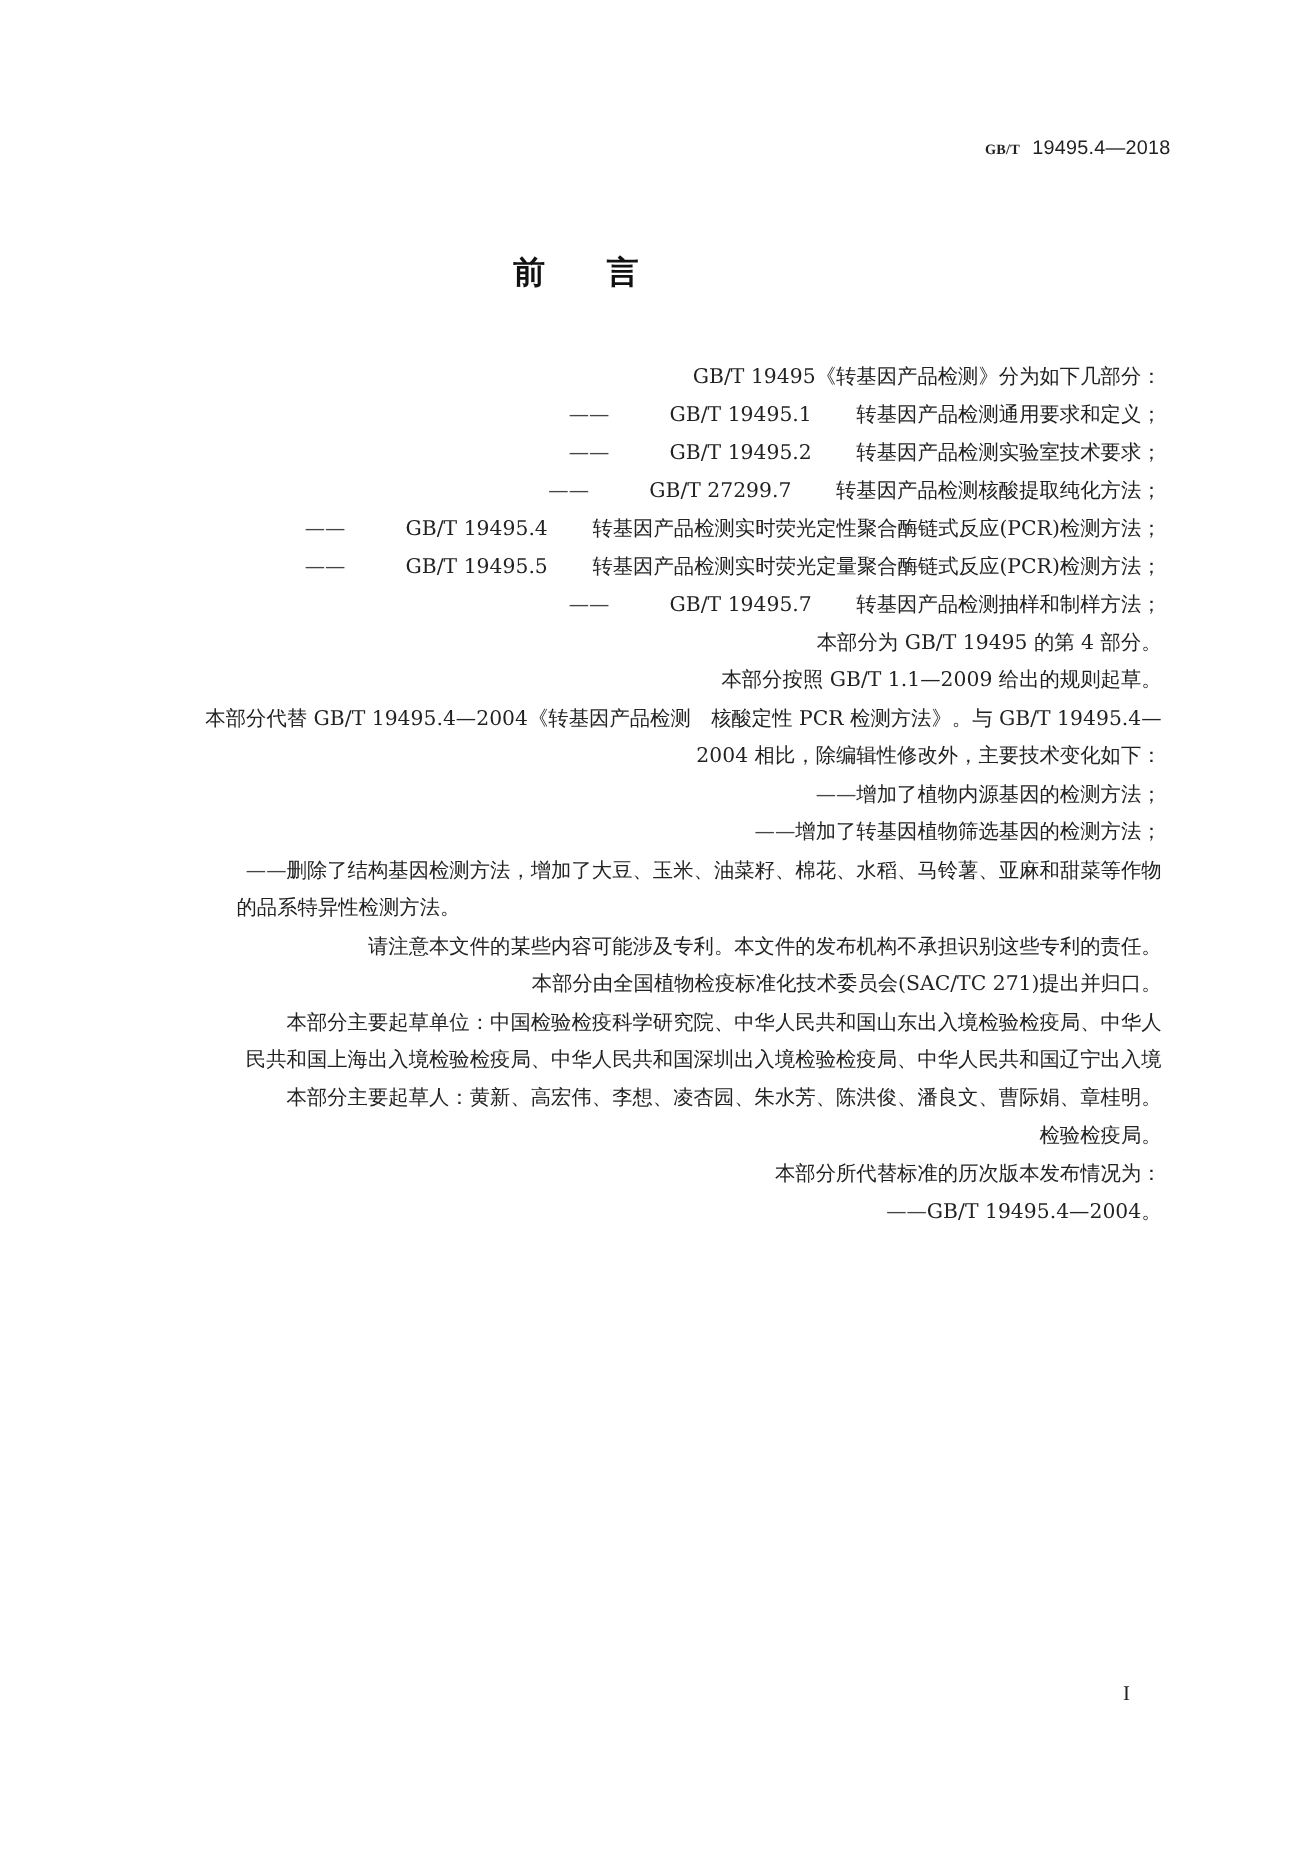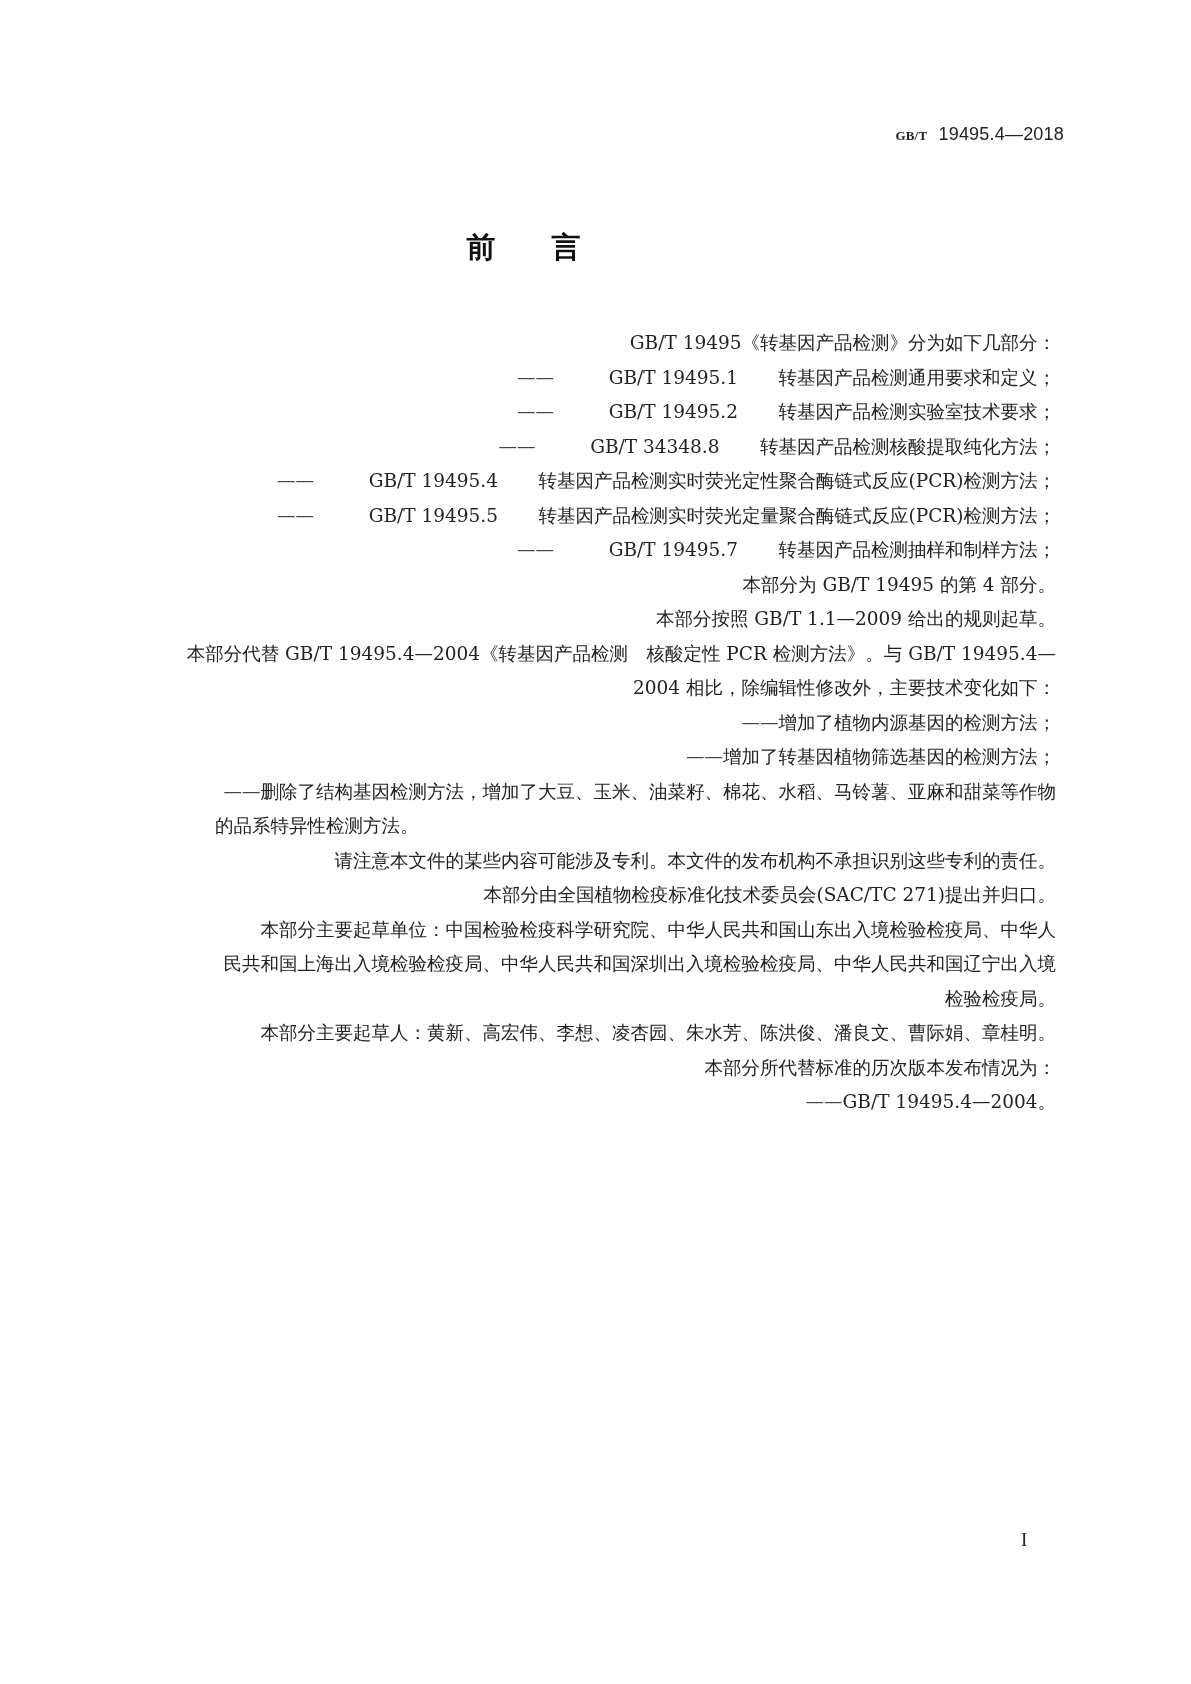--- a/index.html
+++ b/index.html
@@ -31,21 +31,21 @@
 </div>
 
 <div class="title">前言</div>
 
 <div class="body">
   <p class="p indent">GB/T 19495《转基因产品检测》分为如下几部分：</p>
 
   <div>
     <p class="p dash-item"><span class="dash">——</span><span class="std-num">GB/T 19495.1</span><span class="std-name">转基因产品检测</span><span>通用要求和定义；</span></p>
     <p class="p dash-item"><span class="dash">——</span><span class="std-num">GB/T 19495.2</span><span class="std-name">转基因产品检测</span><span>实验室技术要求；</span></p>
-    <p class="p dash-item"><span class="dash">——</span><span class="std-num">GB/T 34348.8</span><span class="std-name">转基因产品检测</span><span>核酸提取纯化方法；</span></p>
+    <p class="p dash-item"><span class="dash">——</span><span class="std-num">GB/T 27299.7</span><span class="std-name">转基因产品检测</span><span>核酸提取纯化方法；</span></p>
     <p class="p dash-item"><span class="dash">——</span><span class="std-num">GB/T 19495.4</span><span class="std-name">转基因产品检测</span><span>实时荧光定性聚合酶链式反应(PCR)检测方法；</span></p>
     <p class="p dash-item"><span class="dash">——</span><span class="std-num">GB/T 19495.5</span><span class="std-name">转基因产品检测</span><span>实时荧光定量聚合酶链式反应(PCR)检测方法；</span></p>
     <p class="p dash-item"><span class="dash">——</span><span class="std-num">GB/T 19495.7</span><span class="std-name">转基因产品检测</span><span>抽样和制样方法；</span></p>
   </div>
 
   <p class="p indent">本部分为 GB/T 19495 的第 4 部分。</p>
   <p class="p indent">本部分按照 GB/T 1.1—2009 给出的规则起草。</p>
   <p class="p indent">本部分代替 GB/T 19495.4—2004《转基因产品检测　核酸定性 PCR 检测方法》。与 GB/T 19495.4—</p>
   <p class="p">2004 相比，除编辑性修改外，主要技术变化如下：</p>
 
@@ -55,19 +55,19 @@
     <div class="hang">
       <p class="p"><span class="dash">——</span><span>删除了结构基因检测方法，增加了大豆、玉米、油菜籽、棉花、水稻、马铃薯、亚麻和甜菜等作物</span></p>
       <span class="cont">的品系特异性检测方法。</span>
     </div>
   </div>
 
   <p class="p indent">请注意本文件的某些内容可能涉及专利。本文件的发布机构不承担识别这些专利的责任。</p>
   <p class="p indent">本部分由全国植物检疫标准化技术委员会(SAC/TC 271)提出并归口。</p>
   <p class="p indent">本部分主要起草单位：中国检验检疫科学研究院、中华人民共和国山东出入境检验检疫局、中华人</p>
   <p class="p">民共和国上海出入境检验检疫局、中华人民共和国深圳出入境检验检疫局、中华人民共和国辽宁出入境</p>
+  <p class="p indent">本部分主要起草人：黄新、高宏伟、李想、凌杏园、朱水芳、陈洪俊、潘良文、曹际娟、章桂明。</p>
   <p class="p">检验检疫局。</p>
-  <p class="p indent">本部分主要起草人：黄新、高宏伟、李想、凌杏园、朱水芳、陈洪俊、潘良文、曹际娟、章桂明。</p>
   <p class="p indent">本部分所代替标准的历次版本发布情况为：</p>
   <p class="p dash-item"><span class="dash">——</span><span>GB/T 19495.4—2004。</span></p>
 </div>
 
 <div class="page-no">I</div>
 
 </body></html>

